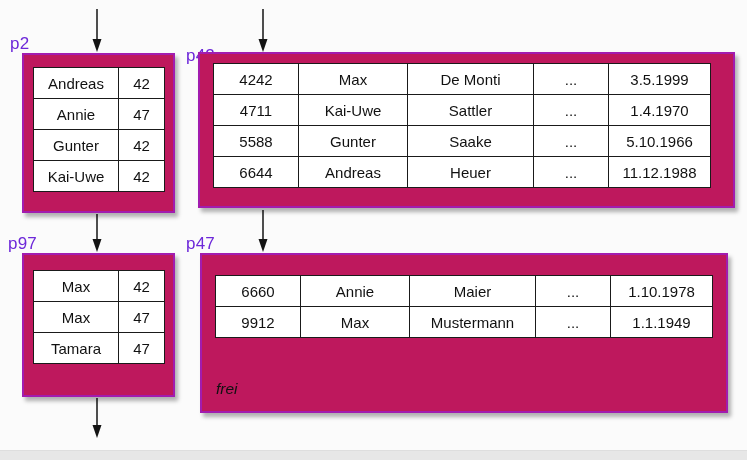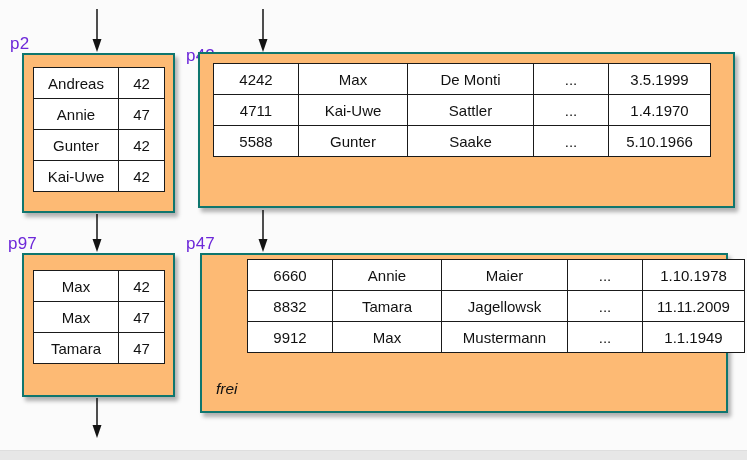--- a/index.html
+++ b/index.html
@@ -2,22 +2,22 @@
 <html><head>
 <meta charset="utf-8">
 <style>
   html,body { margin:0; padding:0; }
   body { font-family:"Liberation Sans", sans-serif; }
   #stage {
     position:relative; width:747px; height:460px;
     background:#fbfbfb; overflow:hidden;
   }
   .page-box {
-    position:absolute; background:#fdba74;
-    border:2px solid #0f766e;
+    position:absolute; background:#be185d;
+    border:2px solid #a21caf;
     box-shadow:3px 4px 4px rgba(0,0,0,0.30);
   }
   .page-label {
     position:absolute; font-size:17px; font-weight:500; color:#6d28d9;
     letter-spacing:0.2px;
   }
   table.rec {
     position:absolute; border-collapse:collapse; table-layout:fixed;
     background:#fff;
   }
@@ -118,20 +118,27 @@
         <td>...</td>
         <td>1.4.1970</td>
       </tr>
       <tr>
         <td>5588</td>
         <td>Gunter</td>
         <td>Saake</td>
         <td>...</td>
         <td>5.10.1966</td>
       </tr>
+      <tr>
+        <td>6644</td>
+        <td>Andreas</td>
+        <td>Heuer</td>
+        <td>...</td>
+        <td>11.12.1988</td>
+      </tr>
     </tbody>
       </table>
   </div>
 
   <span class="page-label" style="left:8px; top:234px;">p97</span>
   <div class="page-box" style="left:22px; top:253px; width:149px; height:140px;">
     <table class="rec" style="left:9px; top:15px; width:131px;">
       <colgroup>
           <col style="width:85px">
           <col style="width:46px">
@@ -148,42 +155,35 @@
       <tr>
         <td>Tamara</td>
         <td>47</td>
       </tr>
     </tbody>
       </table>
   </div>
 
   <span class="page-label" style="left:186px; top:234px;">p47</span>
   <div class="page-box" style="left:200px; top:253px; width:524px; height:156px;">
-    <table class="rec" style="left:13px; top:4px; width:497px;margin-left:32px;">
+    <table class="rec" style="left:13px; top:20px; width:497px;">
       <colgroup>
           <col style="width:85px">
           <col style="width:109px">
           <col style="width:126px">
           <col style="width:75px">
           <col style="width:102px">
         </colgroup>
       <tbody>
           <tr>
         <td>6660</td>
         <td>Annie</td>
         <td>Maier</td>
         <td>...</td>
         <td>1.10.1978</td>
-      </tr>
-      <tr>
-        <td>8832</td>
-        <td>Tamara</td>
-        <td>Jagellowsk</td>
-        <td>...</td>
-        <td>11.11.2009</td>
       </tr>
       <tr>
         <td>9912</td>
         <td>Max</td>
         <td>Mustermann</td>
         <td>...</td>
         <td>1.1.1949</td>
       </tr>
     </tbody>
       </table>

